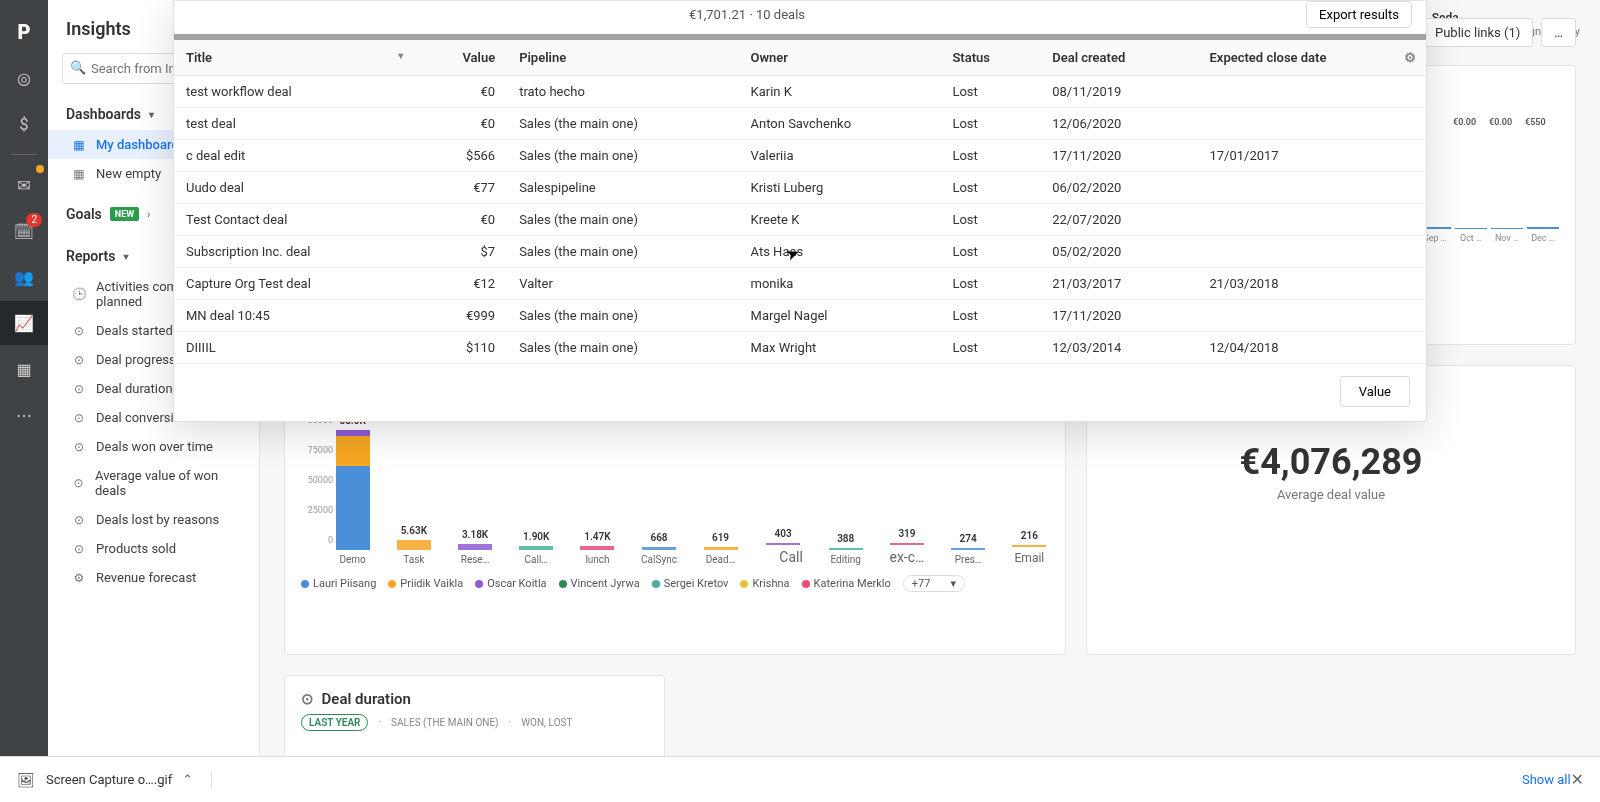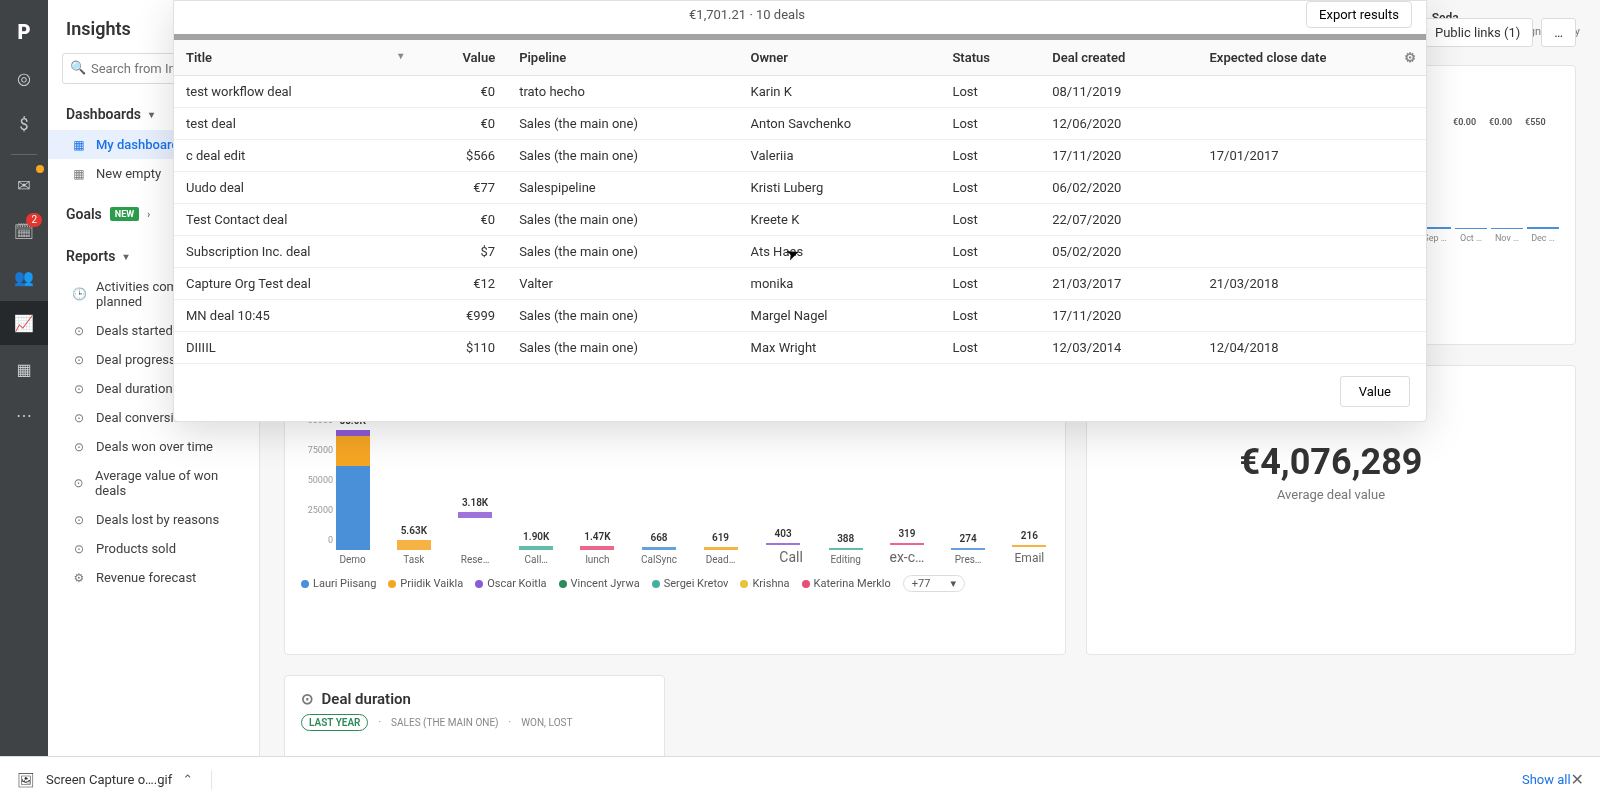--- a/index.html
+++ b/index.html
@@ -304,21 +304,21 @@
             <div style="font-size: 10px; color: rgb(102, 102, 102);">Demo</div>
           </div>
           <div class="bar-col">
             <div class="bar-lbl">5.63K</div>
             <div class="bar" style="height: 10px; background: rgb(245, 166, 35); opacity: 0.85;"></div>
             <div style="font-size: 10px; color: rgb(102, 102, 102);">Task</div>
           </div>
           <div class="bar-col">
             <div class="bar-lbl">3.18K</div>
             <div class="bar" style="height: 6px; background: rgb(142, 91, 214); opacity: 0.85;"></div>
-            <div style="font-size: 10px; color: rgb(102, 102, 102); margin-top: 32px;">Rese…</div>
+            <div style="font-size: 10px; color: rgb(102, 102, 102);">Rese…</div>
           </div>
           <div class="bar-col">
             <div class="bar-lbl">1.90K</div>
             <div class="bar" style="height: 4px; background: rgb(70, 178, 157); opacity: 0.85;"></div>
             <div style="font-size: 10px; color: rgb(102, 102, 102);">Call…</div>
           </div>
           <div class="bar-col">
             <div class="bar-lbl">1.47K</div>
             <div class="bar" style="height: 4px; background: rgb(233, 78, 119); opacity: 0.85;"></div>
             <div style="font-size: 10px; color: rgb(102, 102, 102);">lunch</div>

